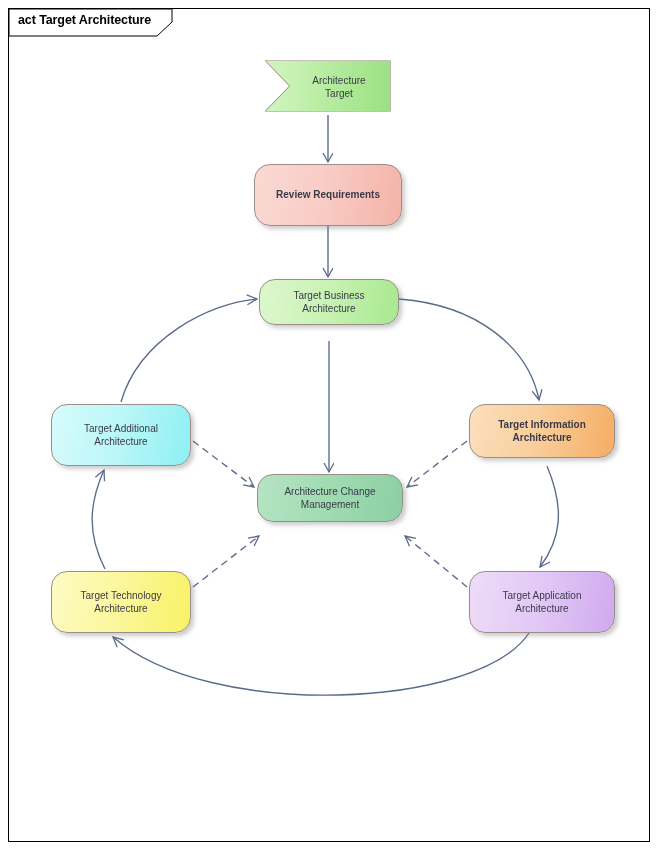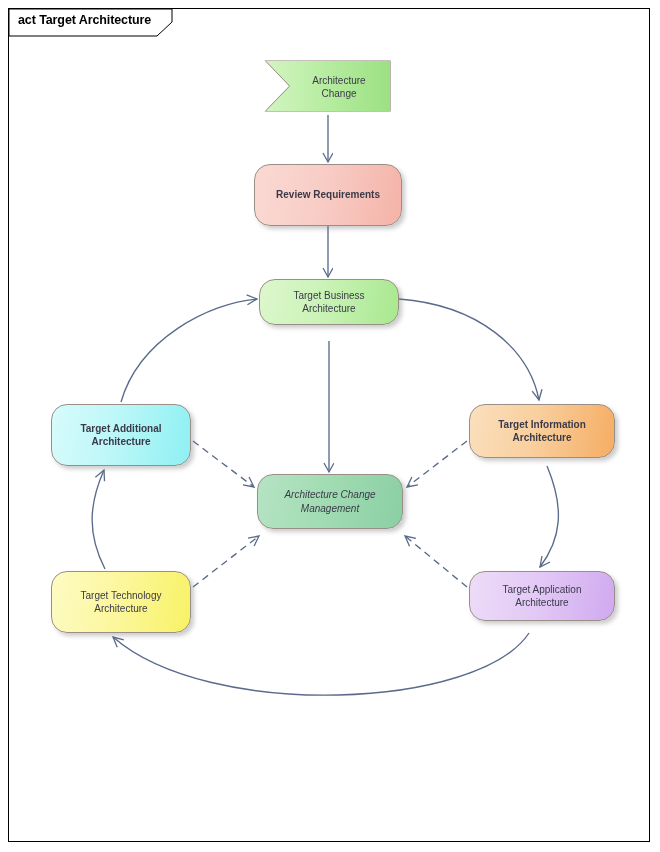--- a/index.html
+++ b/index.html
@@ -114,25 +114,25 @@
   .n-additional{ background: linear-gradient(100deg, #d7fbfb 0%, #bdf7f8 45%, #8ef0f3 100%); }
   .n-information{background: linear-gradient(100deg, #fbdfbd 0%, #f9cf9e 45%, #f5ad63 100%); }
   .n-change   { background: linear-gradient(100deg, #b6e3c4 0%, #a2dcb3 45%, #8ccfa4 100%); }
   .n-technology{background: linear-gradient(100deg, #fdfbc3 0%, #fcf79f 45%, #f8f266 100%); }
   .n-application{background: linear-gradient(100deg, #eddcf8 0%, #e3caf6 45%, #d0a9ef 100%); }
 
   
   #node-architecture-request   { left: 254px; top: 50px;  width: 130px; height: 56px; }
   #node-review-requirements    { left: 245px; top: 155px; width: 148px; height: 62px; }
   #node-target-business        { left: 250px; top: 270px; width: 140px; height: 46px; }
-  #node-target-additional      { left: 42px;  top: 395px; width: 140px; height: 62px; font-weight: bold; }
+  #node-target-additional      { left: 42px;  top: 395px; width: 140px; height: 62px; }
   #node-target-information     { left: 460px; top: 395px; width: 146px; height: 54px; font-weight: bold; }
-  #node-architecture-change    { left: 248px; top: 465px; width: 146px; height: 55px; font-style: italic; }
+  #node-architecture-change    { left: 248px; top: 465px; width: 146px; height: 48px; }
   #node-target-technology      { left: 42px;  top: 562px; width: 140px; height: 62px; }
-  #node-target-application     { left: 460px; top: 562px; width: 146px; height: 50px; }
+  #node-target-application     { left: 460px; top: 562px; width: 146px; height: 62px; }
 </style>
 </head>
 <body>
 
 <div id="diagram-frame">
 
   <div id="frame-tab">
     <svg width="170" height="28" viewBox="0 0 170 28">
       <path d="M 0 0 L 163 0 L 163 13 L 148 27 L 0 27 Z" fill="#ffffff" stroke="#000000" stroke-width="1"></path>
     </svg>
@@ -184,21 +184,21 @@
       <defs>
         <linearGradient id="reqgrad" x1="0" y1="0" x2="1" y2="0">
           <stop offset="0%" stop-color="#d2f5c2"></stop>
           <stop offset="50%" stop-color="#b6ec9f"></stop>
           <stop offset="100%" stop-color="#9ce183"></stop>
         </linearGradient>
       </defs>
     </svg>
     <span class="node-label chev-text">
       <span>Architecture</span><br>
-      <span>Change</span>
+      <span>Target</span>
     </span>
   </div>
 
   <div class="node rounded n-review" id="node-review-requirements">
     <span class="node-label">Review Requirements</span>
   </div>
 
   <div class="node rounded n-business" id="node-target-business">
     <span class="node-label">
       <span>Target Business</span><br>

